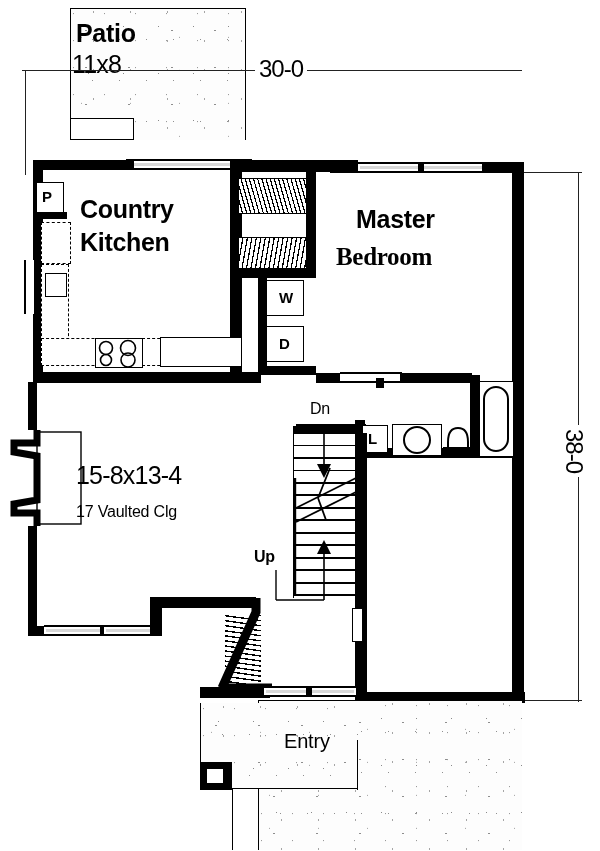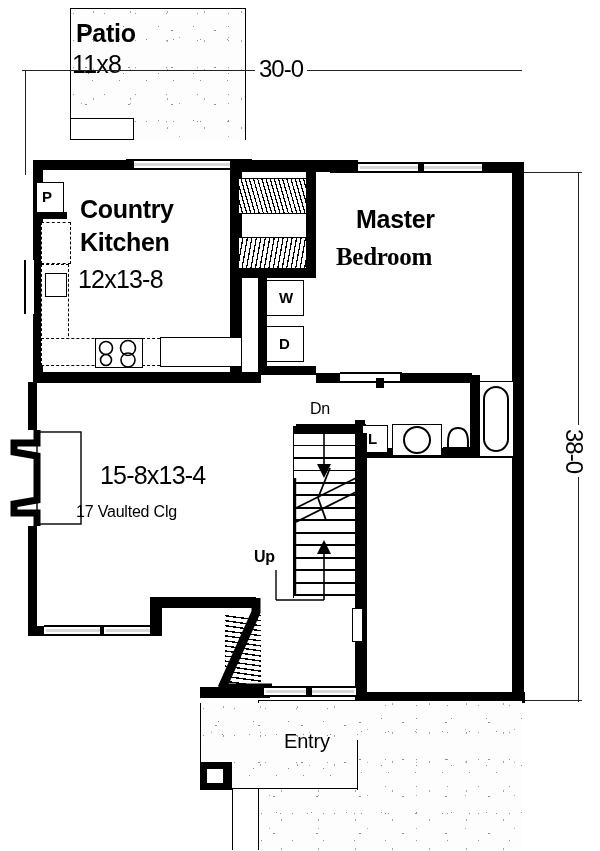--- a/index.html
+++ b/index.html
@@ -98,21 +98,20 @@
   <div class="wall" style="left:330px;top:163px;width:30px;height:10px;"></div>
   <div class="window" style="left:358px;top:162px;width:126px;height:11px;"></div>
   <div class="window-g" style="left:360px;top:166px;width:122px;height:3px;"></div>
   <div class="wall" style="left:418px;top:162px;width:6px;height:11px;"></div>
   <div class="wall" style="left:482px;top:162px;width:42px;height:11px;"></div>
 
   <div class="wall" style="left:512px;top:162px;width:12px;height:540px;"></div>
 
   <div class="lbl room-name" style="left:80px;top:228px;">Kitchen</div>
   <div class="lbl room-name" style="left:80px;top:195px;">Country</div>
-  <div class="lbl room-dim" style="left:78px;top:265px;">12x13-8</div>
 
   <div class="outline" style="left:36px;top:182px;width:28px;height:32px;"></div>
   <div class="lbl tiny" style="left:42px;top:188px;">P</div>
   <div class="wall" style="left:33px;top:212px;width:34px;height:7px;"></div>
 
   <div style="position:absolute;left:41px;top:222px;width:30px;height:42px;border:1px dashed #000;box-sizing:border-box;background:#fff;"></div>
 
   <div class="outline" style="left:41px;top:264px;width:28px;height:82px;border-style:dashed;"></div>
 
   <div class="outline" style="left:45px;top:273px;width:22px;height:24px;"></div>
@@ -167,21 +166,21 @@
     <circle cx="417" cy="440" r="13" fill="none" stroke="#000" stroke-width="2"></circle>
 
     <path d="M448 452 L448 442 Q448 428 458 428 Q468 428 468 442 L468 452 Z" fill="none" stroke="#000" stroke-width="2"></path>
     <rect x="444" y="448" width="28" height="7" fill="none" stroke="#000" stroke-width="2"></rect>
   </svg>
 
   <div class="outline" style="left:478px;top:381px;width:36px;height:76px;"></div>
   <div style="position:absolute;left:483px;top:386px;width:26px;height:66px;border:2px solid #000;border-radius:13px;box-sizing:border-box;"></div>
   <div class="wall" style="left:470px;top:375px;width:10px;height:82px;"></div>
 
-  <div class="lbl room-dim" style="left:76px;top:461px;margin-left:24px;">15-8x13-4</div>
+  <div class="lbl room-dim" style="left:76px;top:461px;">15-8x13-4</div>
   <div class="lbl room-sub" style="left:76px;top:503px;">17 Vaulted Clg</div>
 
   <div class="wall" style="left:28px;top:382px;width:9px;height:252px;"></div>
 
   <div class="white" style="left:24px;top:430px;width:20px;height:96px;"></div>
   <svg class="ov">
     <path d="M37 430 L37 443 L14 443 L14 452 L37 456 L37 500 L14 504 L14 513 L37 513 L37 526" fill="none" stroke="#000" stroke-width="7" stroke-linejoin="miter"></path>
     <rect x="37" y="432" width="44" height="92" fill="none" stroke="#000" stroke-width="1.4"></rect>
   </svg>
 

